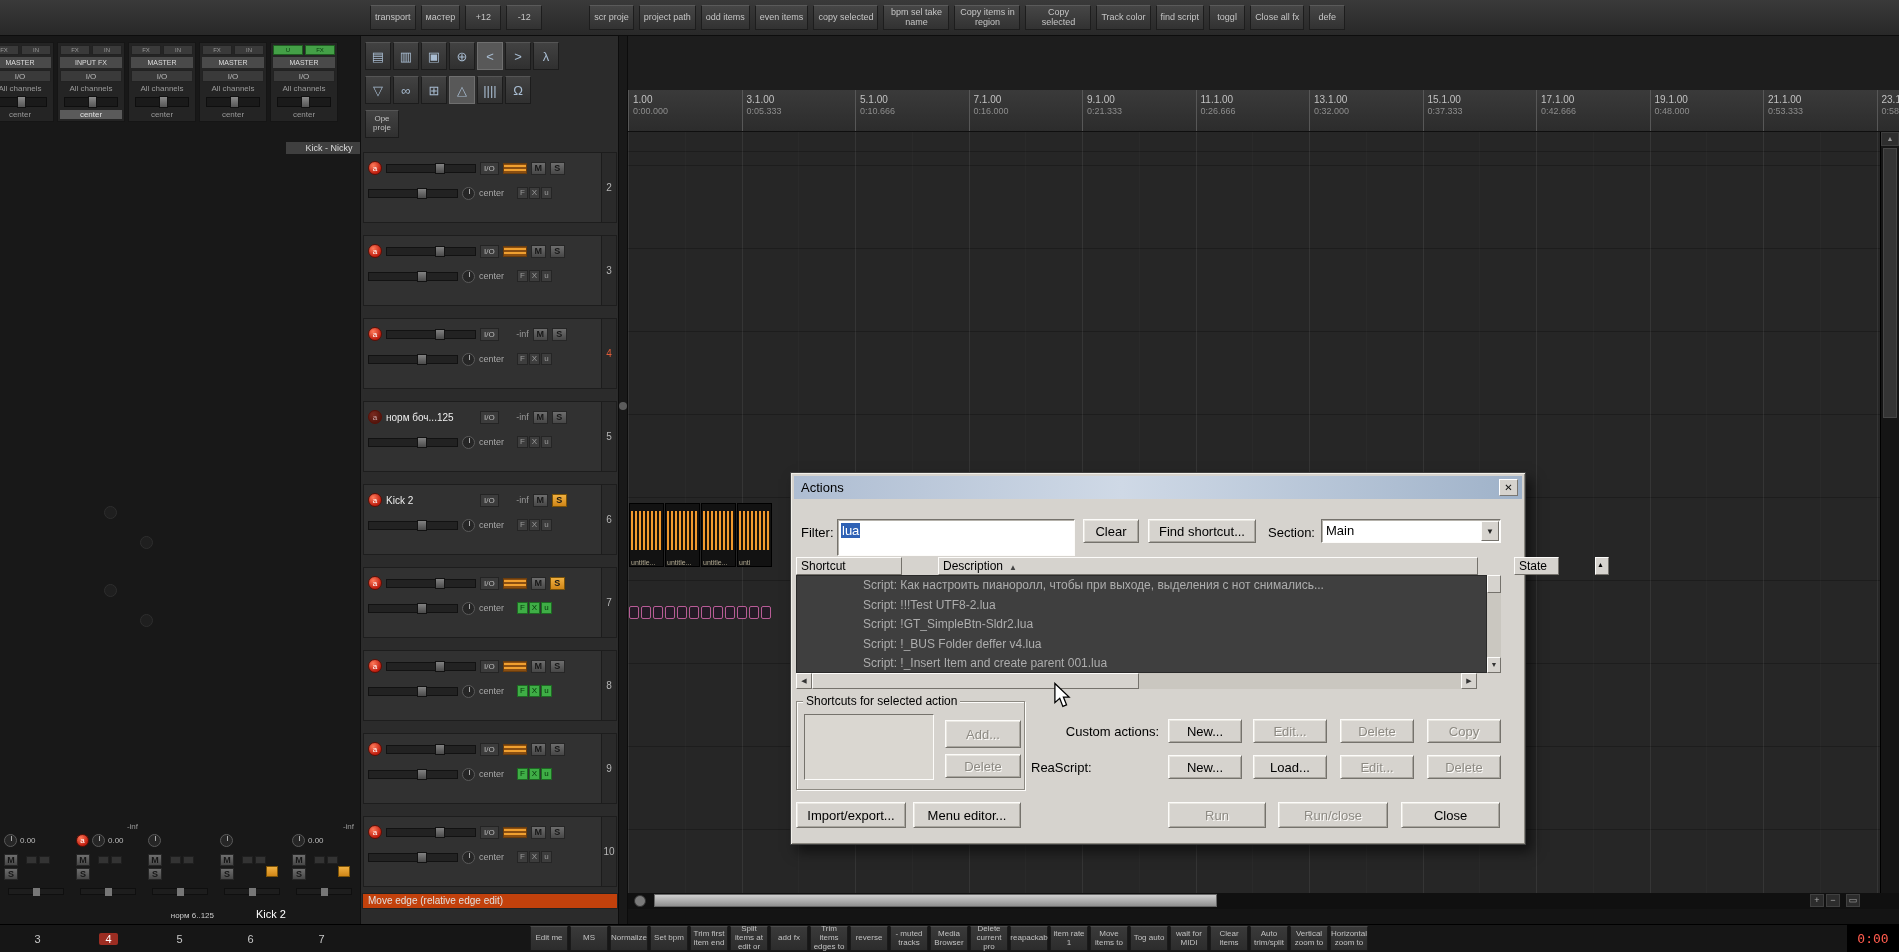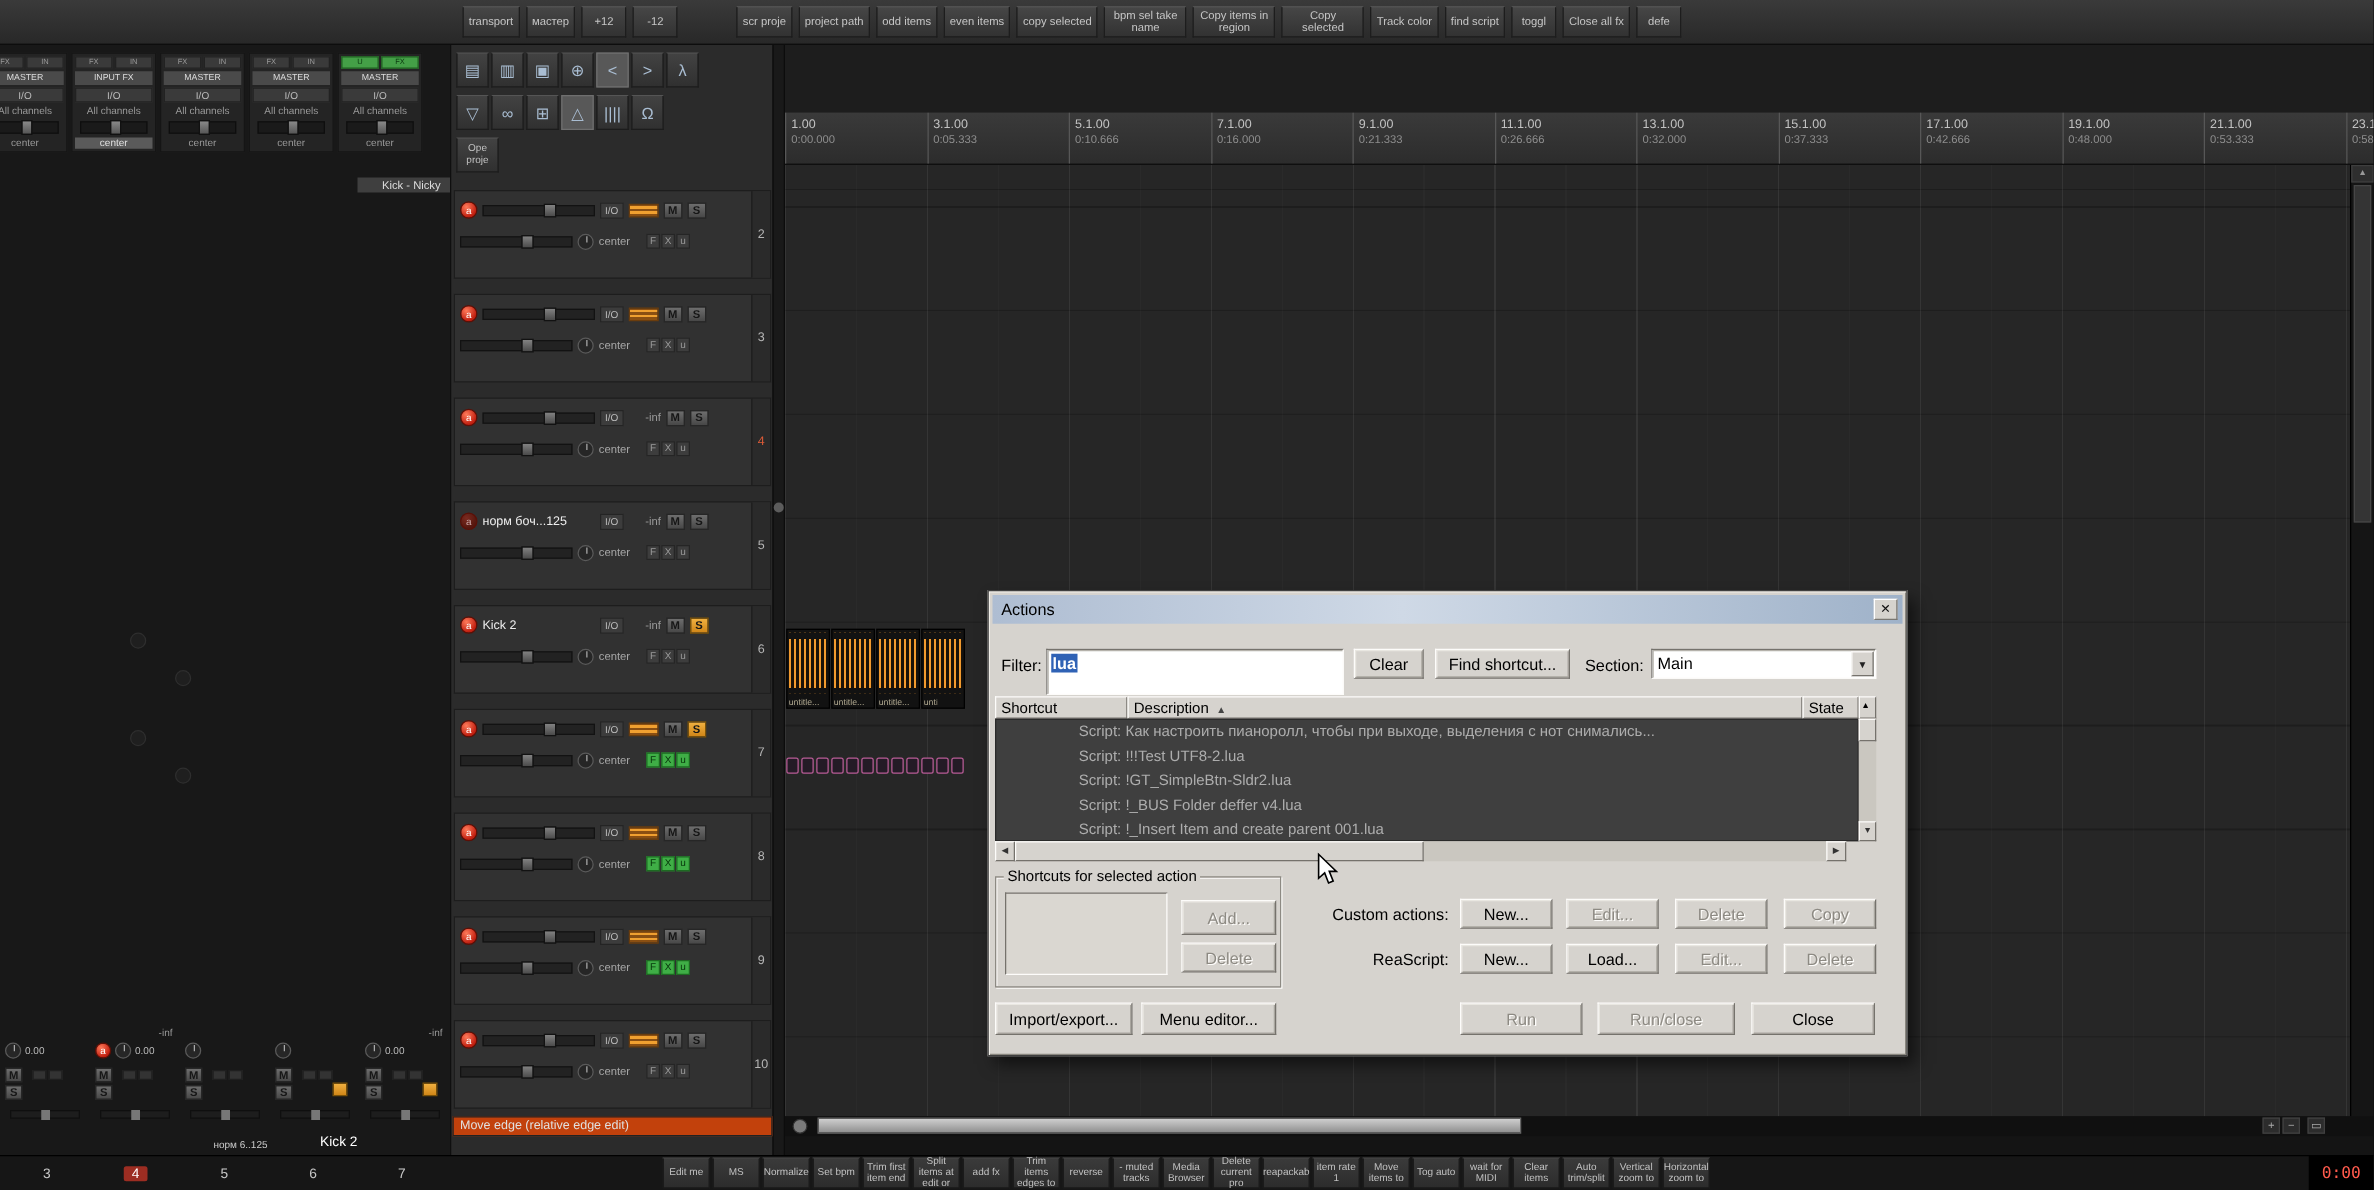--- a/index.html
+++ b/index.html
@@ -165,29 +165,29 @@
     border-color:#fff #7a7772 #7a7772 #fff;font-size:10px;line-height:15px;text-align:center;color:#111;}
   .dlg-lab{position:absolute;font-size:13px;color:#000;}
   .btn{position:absolute;background:#d6d3ce;border:1px solid;
     border-color:#fdfcfa #75726c #75726c #fdfcfa;
     box-shadow:inset 1px 1px 0 #e9e7e1,inset -1px -1px 0 #a9a69f;
     font-size:13px;color:#000;text-align:center;font-family:inherit;padding:0;
     display:flex;align-items:center;justify-content:center;}
   .btn.disabled{color:#8d8a83;text-shadow:1px 1px 0 #fdfcfa;}
   .dlg-input{position:absolute;left:46px;top:46px;width:238px;height:37px;background:#fff;
     border:1px solid;border-color:#75726c #fdfcfa #fdfcfa #75726c;box-shadow:inset 1px 1px 0 #b5b2ab;
-    padding:3px;font-size:13px;font-weight:bold;}
+    padding:3px;font-size:13px;}
   .sel-text{background:#2f62b5;color:#fff;padding:0 1px;}
   .combo{position:absolute;left:530px;top:46px;width:180px;height:24px;background:#fff;
     border:1px solid;border-color:#75726c #fdfcfa #fdfcfa #75726c;box-shadow:inset 1px 1px 0 #b5b2ab;
     padding:3px 20px 0 4px;font-size:13px;}
   .combo-btn{position:absolute;right:1px;top:1px;bottom:1px;width:18px;background:#d6d3ce;
     border:1px solid;border-color:#fdfcfa #75726c #75726c #fdfcfa;font-size:8px;text-align:center;
     line-height:19px;color:#222;}
-  .dlg-head{position:absolute;left:5px;top:84px;height:18px;display:flex;}
+  .dlg-head{position:absolute;left:5px;top:84px;height:18px;display:flex;gap:36px;}
   .hcell{flex:none;background:#d6d3ce;border:1px solid;border-color:#fdfcfa #75726c #75726c #fdfcfa;
     font-size:12px;padding:1px 4px;overflow:hidden;white-space:nowrap;}
   .sort{font-size:8px;color:#444;margin-left:6px;}
   .dlg-list{position:absolute;left:5px;top:102px;width:691px;height:98px;background:#3f3f3f;
     border:1px solid #2a2a2a;overflow:hidden;}
   .dlg-row{height:19.5px;line-height:19.5px;padding-left:66px;font-size:12px;color:#adadad;
     white-space:nowrap;overflow:hidden;}
   .dlg-vscroll{position:absolute;left:696px;top:102px;width:14px;height:98px;background:#cac7c0;}
   .vsc-thumb{position:absolute;left:0;top:0;width:14px;height:18px;background:#d6d3ce;border:1px solid;
     border-color:#fdfcfa #75726c #75726c #fdfcfa;}
@@ -1023,21 +1023,21 @@
       <div class="btn disabled" style="left:148px;top:18px;width:76px;height:28px">Add...</div>
       <div class="btn disabled" style="left:148px;top:52px;width:76px;height:24px">Delete</div>
     </div>
 
     <span class="dlg-lab" style="left:240px;top:251px;width:128px;text-align:right">Custom actions:</span>
     <div class="btn" style="left:377px;top:246px;width:74px;height:24px">New...</div>
     <div class="btn disabled" style="left:462px;top:246px;width:74px;height:24px">Edit...</div>
     <div class="btn disabled" style="left:549px;top:246px;width:74px;height:24px">Delete</div>
     <div class="btn disabled" style="left:636px;top:246px;width:74px;height:24px">Copy</div>
 
-    <span class="dlg-lab" style="left:240px;top:287px;width:128px;text-align:right">ReaScript:</span>
+    <span class="dlg-lab" style="left:240px;top:287px;width:128px;text-align:left">ReaScript:</span>
     <div class="btn" style="left:377px;top:282px;width:74px;height:24px">New...</div>
     <div class="btn" style="left:462px;top:282px;width:74px;height:24px">Load...</div>
     <div class="btn disabled" style="left:549px;top:282px;width:74px;height:24px">Edit...</div>
     <div class="btn disabled" style="left:636px;top:282px;width:74px;height:24px">Delete</div>
 
     <div class="btn" style="left:5px;top:329px;width:110px;height:26px">Import/export...</div>
     <div class="btn" style="left:122px;top:329px;width:108px;height:26px">Menu editor...</div>
     <div class="btn disabled" style="left:377px;top:329px;width:98px;height:26px">Run</div>
     <div class="btn disabled" style="left:487px;top:329px;width:110px;height:26px">Run/close</div>
     <div class="btn" style="left:610px;top:329px;width:99px;height:26px">Close</div>

